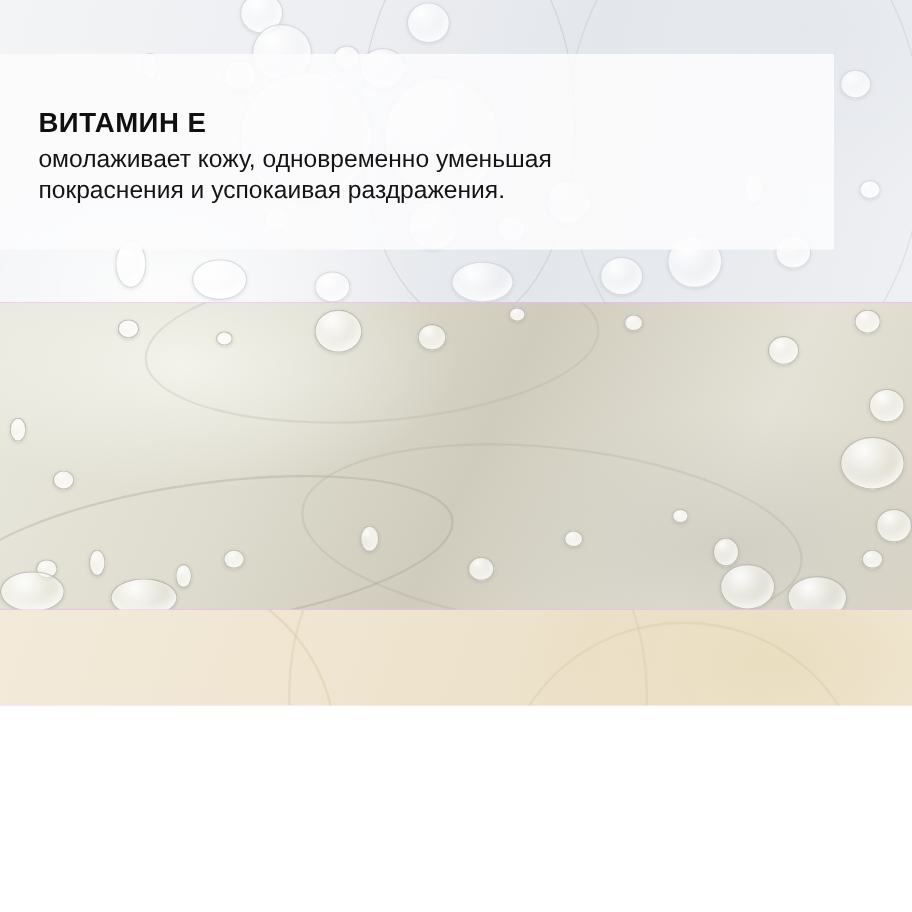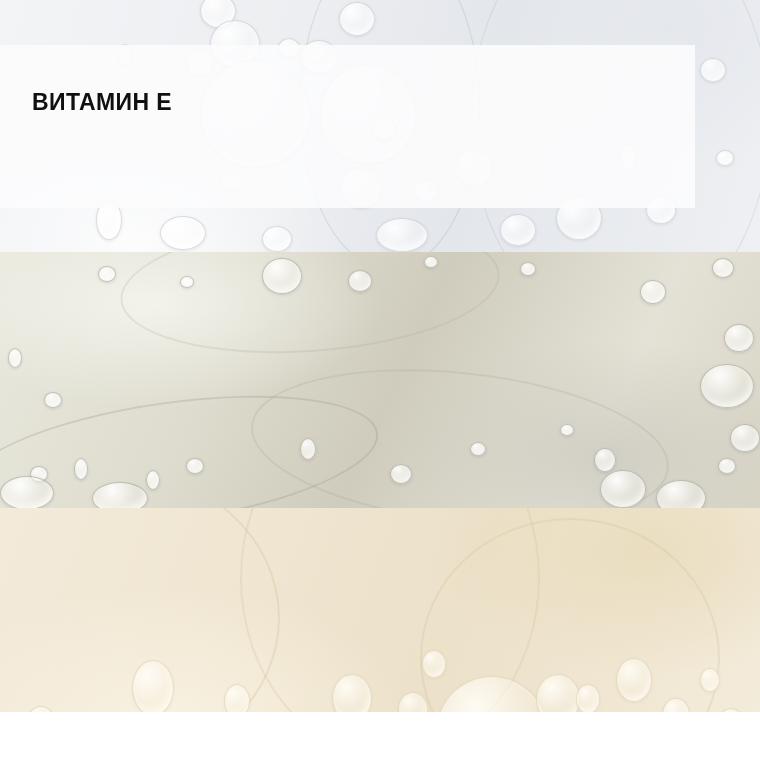--- a/index.html
+++ b/index.html
@@ -3,21 +3,21 @@
 <meta charset="utf-8">
 <style>
   html, body {
     margin: 0;
     padding: 0;
     background: #ffffff;
   }
   #page {
     position: relative;
     width: 760px;
-    height: 712px;
+    height: 588px;
     overflow: hidden;
     font-family: "Liberation Sans", sans-serif;
     background: #f0abfc;
   }
 
   
   .band {
     position: absolute;
     left: 0;
     width: 760px;
@@ -145,20 +145,22 @@
     <div class="bubble bub-cool" style="left:700px;top:58px;width:26px;height:24px;"></div>
     <div class="bubble bub-cool" style="left:716px;top:150px;width:18px;height:16px;"></div>
     <div class="bubble bub-cool" style="left:96px;top:200px;width:26px;height:40px;"></div>
     <div class="bubble bub-cool" style="left:160px;top:216px;width:46px;height:34px;"></div>
     <div class="bubble bub-cool" style="left:262px;top:226px;width:30px;height:26px;"></div>
     <div class="bubble bub-cool" style="left:376px;top:218px;width:52px;height:34px;"></div>
     <div class="bubble bub-cool" style="left:500px;top:214px;width:36px;height:32px;"></div>
 
     <div class="text-card" id="card-vitamin"></div>
     <h2 class="ing-title" id="title-vitamin">ВИТАМИН Е</h2>
+    <p class="ing-desc" id="desc-vitamin">омолаживает кожу, одновременно уменьшая
+покраснения и успокаивая раздражения.</p>
   </section>
 
   <section class="band" id="band-glycerin">
     <div class="band-bg" id="bg-glycerin"></div>
 
     <div class="streak" style="left:-40px;top:150px;width:420px;height:120px;border-radius:50%;box-shadow:inset 0 0 0 2px rgba(150,148,132,.28);transform:rotate(-8deg);"></div>
     <div class="streak" style="left:250px;top:120px;width:420px;height:150px;border-radius:50%;box-shadow:inset 0 0 0 2px rgba(160,158,142,.22);transform:rotate(6deg);"></div>
     <div class="streak" style="left:120px;top:-30px;width:380px;height:130px;border-radius:50%;box-shadow:inset 0 0 0 2px rgba(168,166,150,.22);transform:rotate(-4deg);"></div>
 
     <div class="bubble bub-gel" style="left:262px;top:6px;width:40px;height:36px;"></div>

